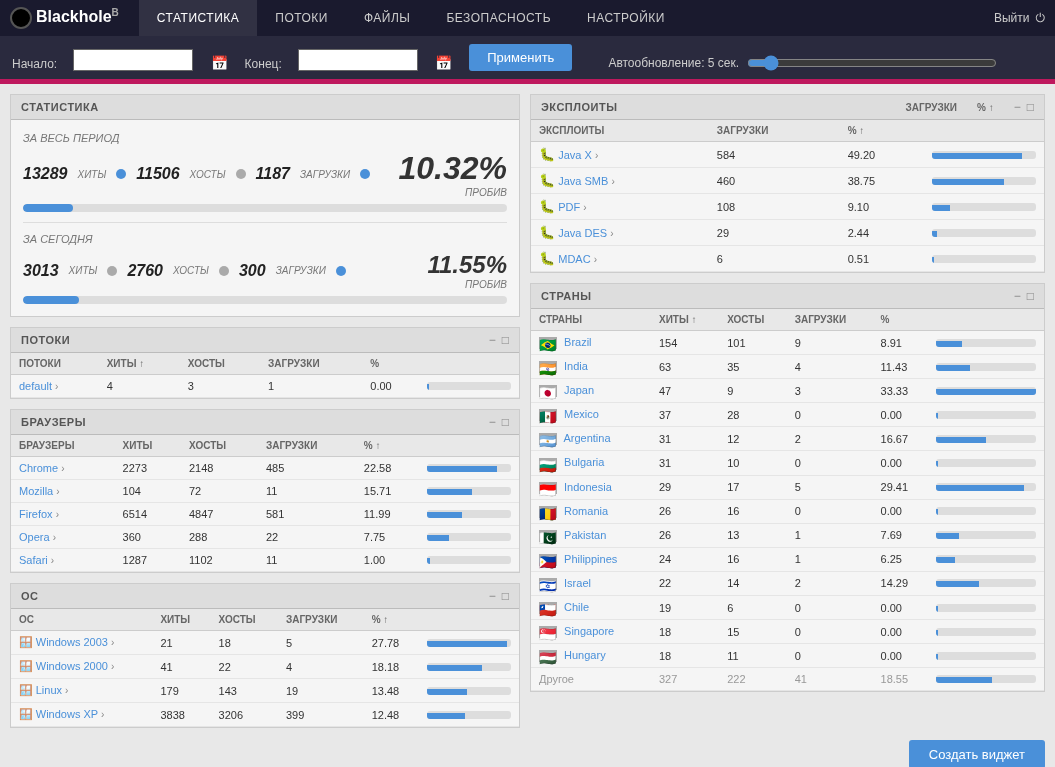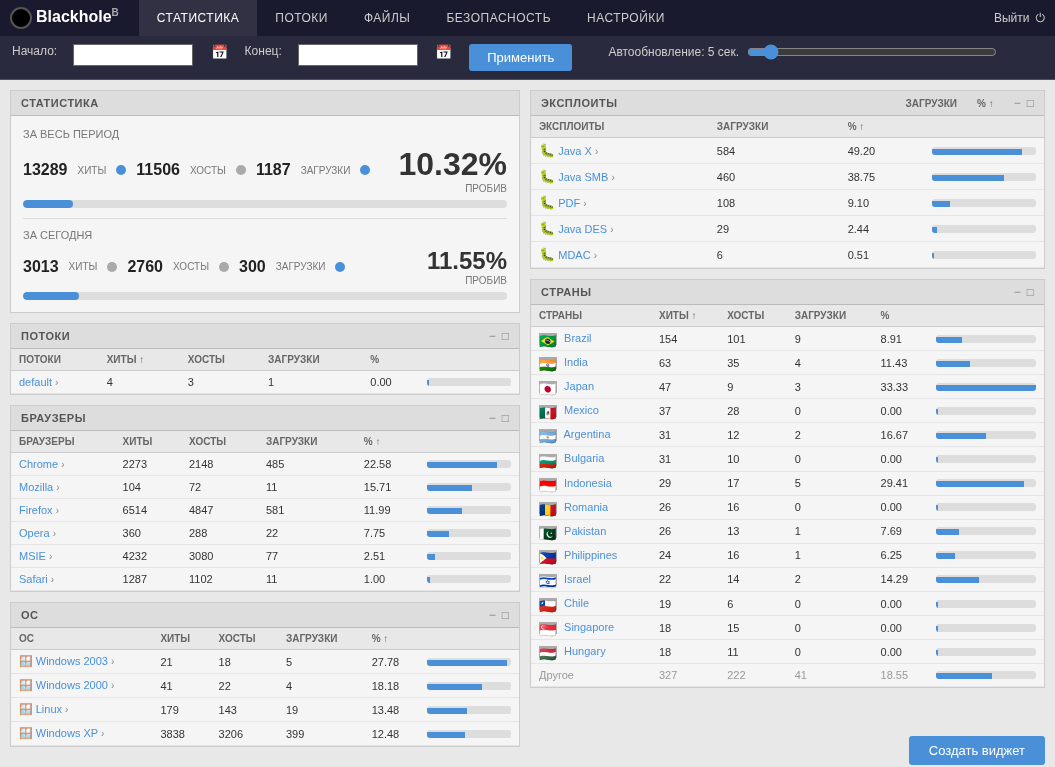--- a/index.html
+++ b/index.html
@@ -41,23 +41,23 @@
       letter-spacing: 0.5px;
     }
     .nav-item:hover, .nav-item.active { color: #fff; background: rgba(255,255,255,0.1); }
     .nav-right { color: #ccc; font-size: 12px; display: flex; align-items: center; gap: 6px; cursor: pointer; }
 
     
     .toolbar {
       background: #2a2a3e;
       padding: 8px 12px;
       display: flex;
-      align-items: flex-start;
+      align-items: flex-end;
       gap: 16px;
-      border-bottom: 1px solid #be185d;
+      border-bottom: 5px solid #be185d;
     }
     .toolbar label { color: #ccc; font-size: 12px; }
     .toolbar input[type=text] {
       background: #fff;
       border: 1px solid #666;
       padding: 3px 6px;
       font-size: 12px;
       width: 120px;
       color: #333;
     }
@@ -122,21 +122,21 @@
     }
     .panel-controls { display: flex; gap: 6px; }
     .panel-ctrl {
       color: #888;
       cursor: pointer;
       font-size: 12px;
       line-height: 1;
     }
 
     
-    .stats-panel .panel-body { padding: 12px; }
+    .stats-panel .panel-body { padding: 12px; font-style: italic; }
     .stats-period-label { font-size: 11px; color: #777; text-transform: uppercase; margin-bottom: 6px; }
     .stats-row {
       display: flex;
       align-items: center;
       gap: 10px;
       flex-wrap: wrap;
     }
     .stats-main-percent {
       margin-left: auto;
       font-size: 32px;
@@ -396,30 +396,20 @@
     <td class="link-cell">Opera <span class="arrow">›</span></td>
     <td>360</td>
     <td>288</td>
     <td>22</td>
     <td>7.75</td>
     <td>
                 <div class="pbar-bg"><div class="pbar" style="width:22px;height:8px;"></div></div>
               </td>
   </tr>
             <tr>
-    <td class="link-cell">MSIE <span class="arrow">›</span></td>
-    <td>4232</td>
-    <td>3080</td>
-    <td>77</td>
-    <td>2.51</td>
-    <td>
-                <div class="pbar-bg"><div class="pbar" style="width:8px;height:8px;"></div></div>
-              </td>
-  </tr>
-            <tr>
     <td class="link-cell">Safari <span class="arrow">›</span></td>
     <td>1287</td>
     <td>1102</td>
     <td>11</td>
     <td>1.00</td>
     <td>
                 <div class="pbar-bg"><div class="pbar" style="width:3px;height:8px;"></div></div>
               </td>
   </tr>
           </tbody>

